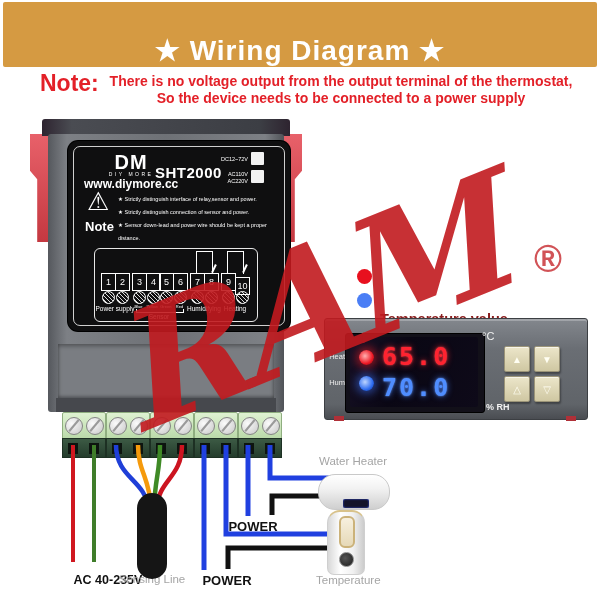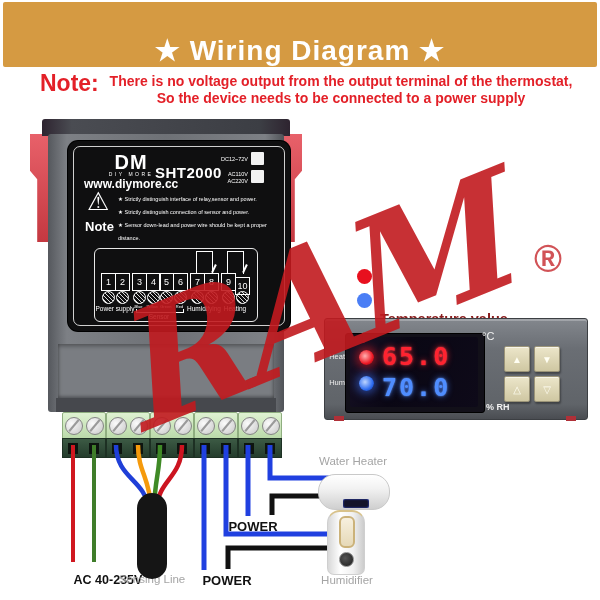--- a/index.html
+++ b/index.html
@@ -244,21 +244,21 @@
         <div class="slot" style="left:5px;"></div>
         <div class="slot" style="left:26px;"></div>
       </div>
   </div>
 
   <div class="abs wire-label-dark" style="left:52px;top:573px;width:112px;">AC 40-235V</div>
   <div class="abs wire-label-gray" style="left:112px;top:573px;width:80px;">Sensing Line</div>
   <div class="abs wire-label-dark" style="left:218px;top:519px;width:70px;font-size:13px;">POWER</div>
   <div class="abs wire-label-dark" style="left:192px;top:573px;width:70px;font-size:13px;">POWER</div>
   <div class="abs wire-label-gray" style="left:312px;top:455px;width:82px;">Water Heater</div>
-  <div class="abs wire-label-gray" style="left:316px;top:574px;width:62px;">Humidifier</div>
+  <div class="abs wire-label-gray" style="left:316px;top:574px;width:62px;">Temperature</div>
 
   <div class="abs heater" style="z-index:5;">
     <div class="heater-panel"></div>
   </div>
   <div class="abs humidifier" style="z-index:5;">
     <div class="hum-slot"></div>
     <div class="hum-knob"></div>
   </div>
 
   <div class="abs dot" style="left:357px;top:269px;background:#e8101e;"></div>

